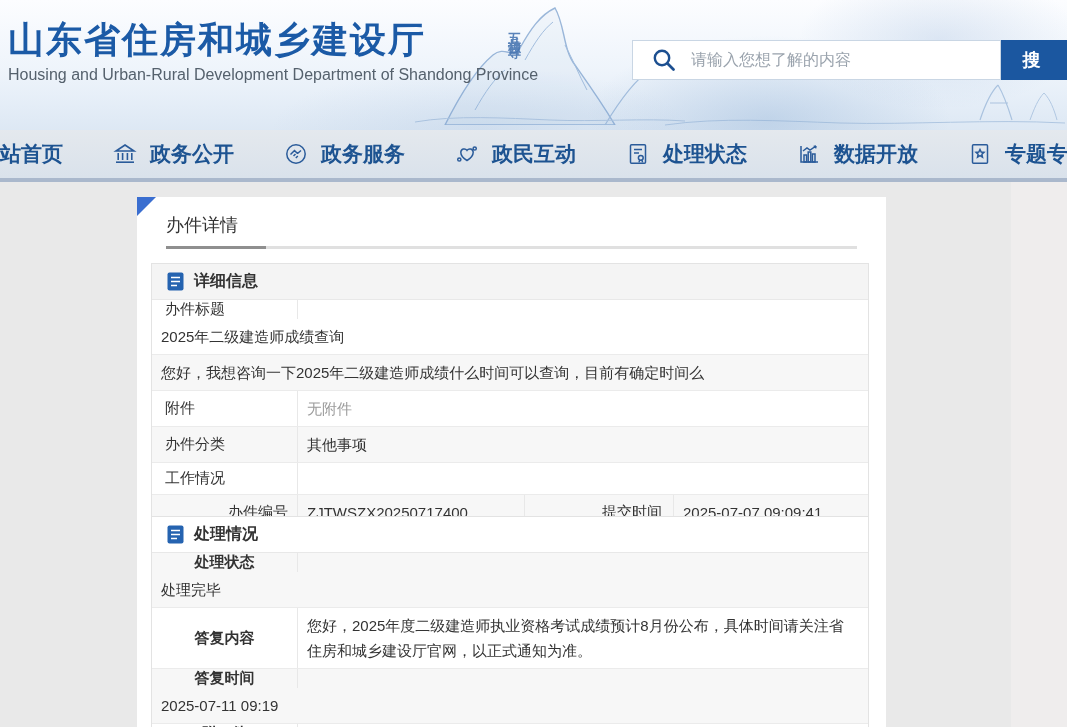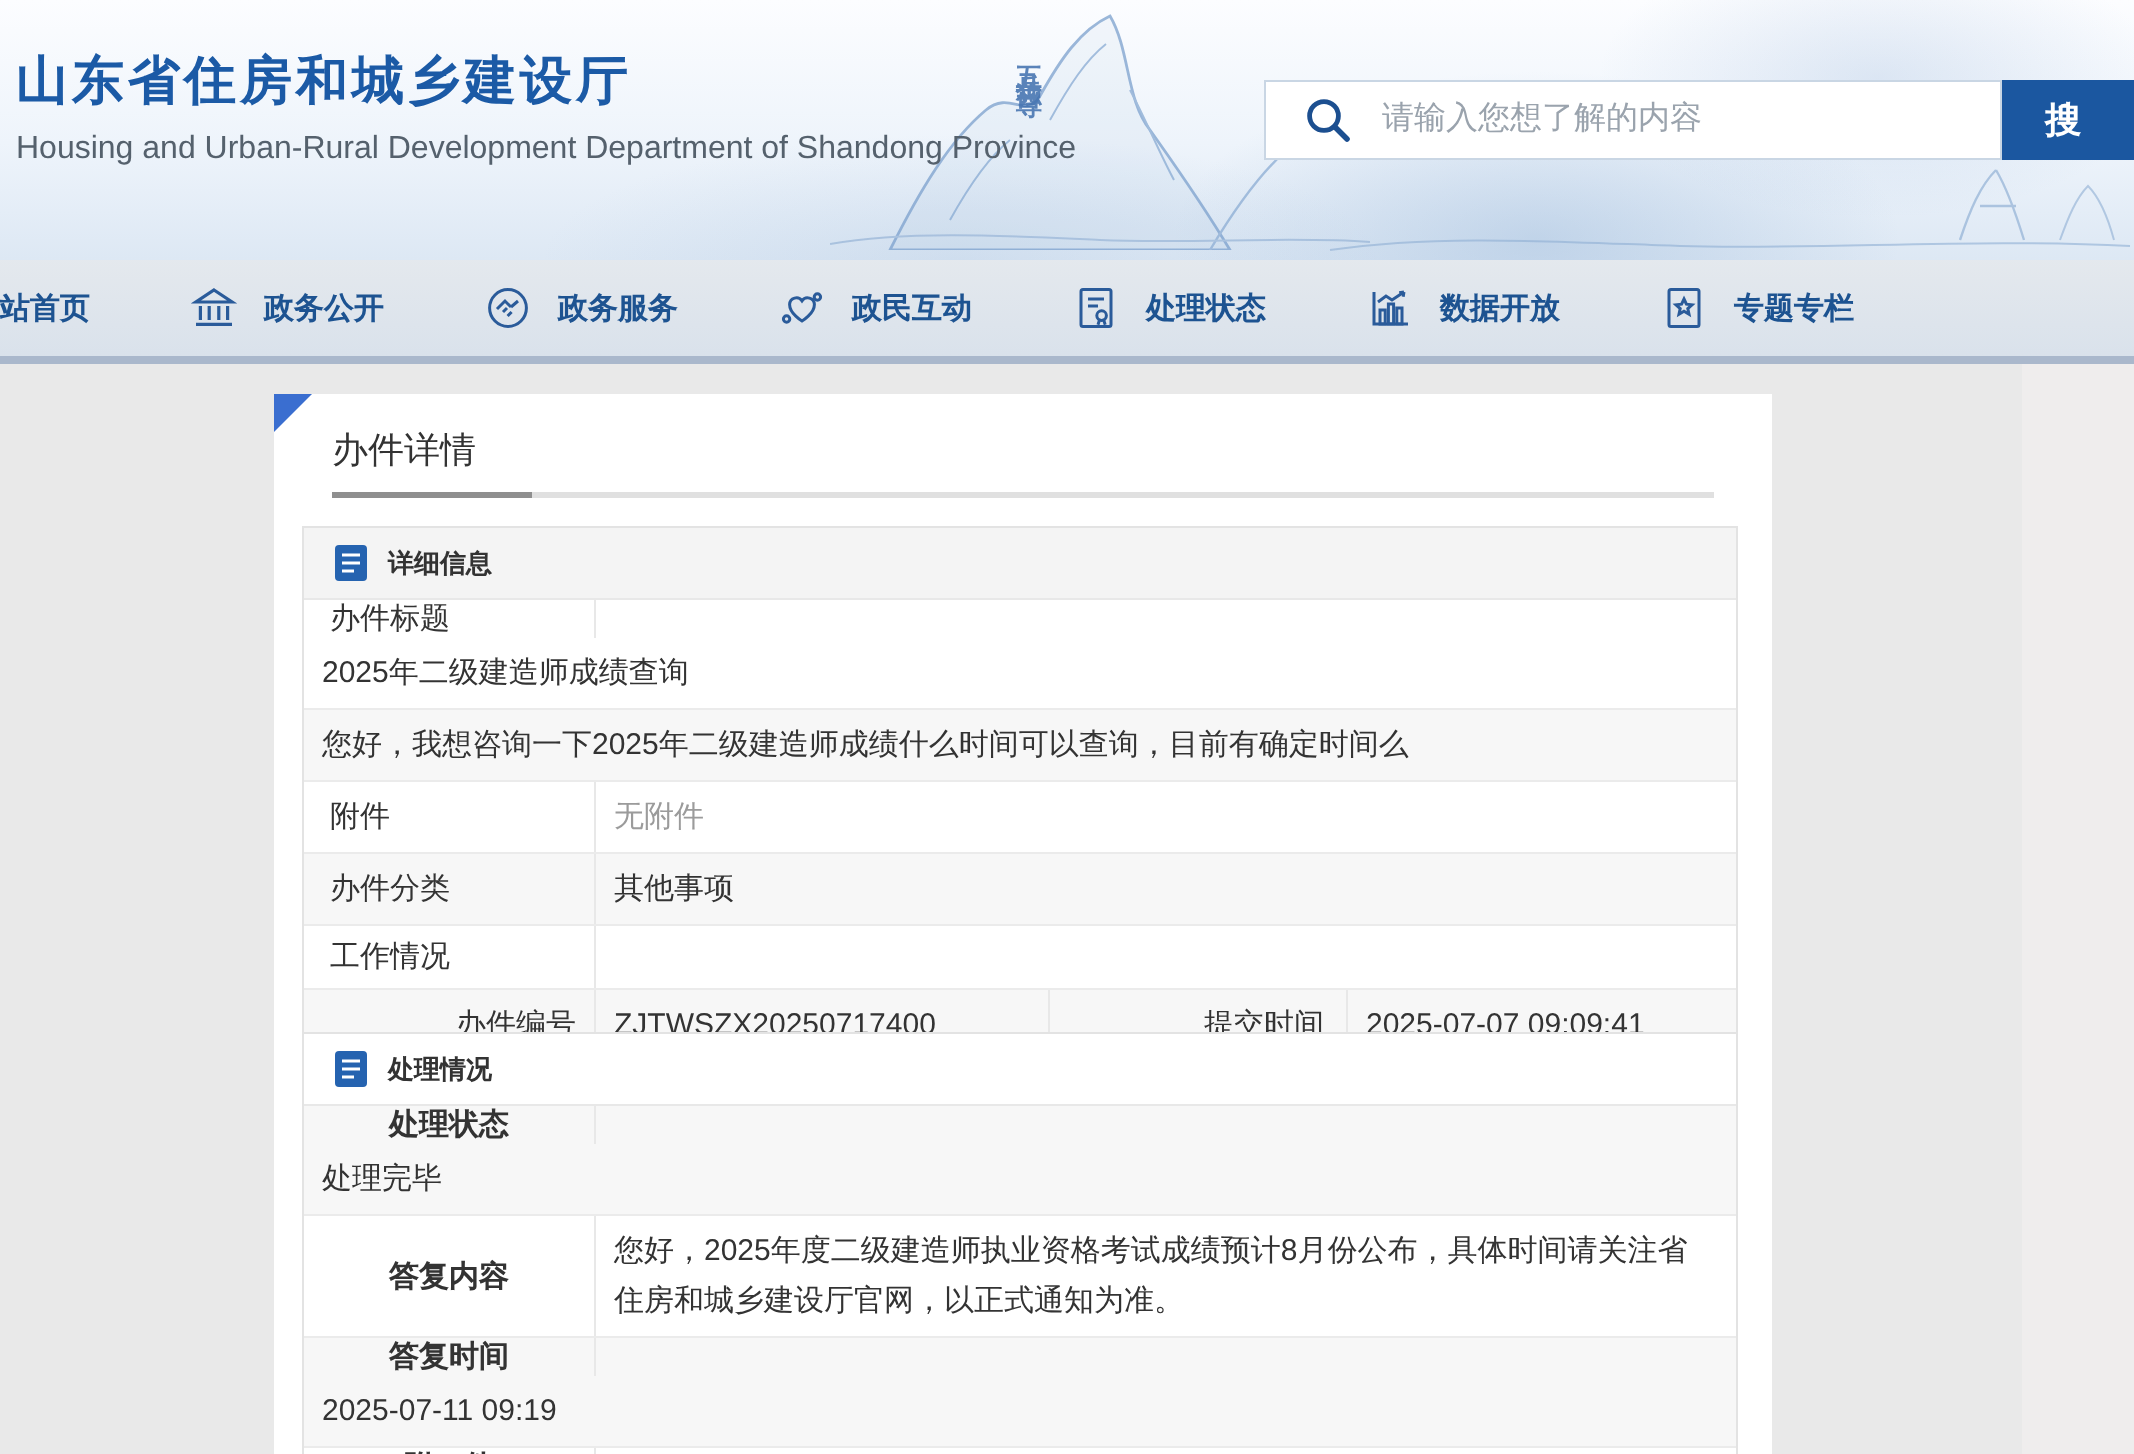--- a/index.html
+++ b/index.html
@@ -9,21 +9,21 @@
 
   
   .site-header { position:absolute; left:0; top:0; width:1067px; height:130px;
     background:
       radial-gradient(ellipse 260px 120px at 72% 92%, rgba(120,160,205,.30), rgba(120,160,205,0) 70%),
       radial-gradient(ellipse 200px 100px at 88% 30%, rgba(130,165,210,.22), rgba(130,165,210,0) 70%),
       radial-gradient(ellipse 300px 90px at 45% 100%, rgba(150,180,215,.20), rgba(150,180,215,0) 70%),
       linear-gradient(180deg,#fcfdff 0%, #eef4fb 55%, #dde8f4 100%);
   }
   .brand { position:absolute; left:8px; top:20px; }
-  .brand-title { font-size:26px; font-weight:bold; color:#1b5aa6; letter-spacing:2px; line-height:40px; }
+  .brand-title { font-size:36px; font-weight:bold; color:#1b5aa6; letter-spacing:2px; line-height:40px; }
   .brand-sub { margin-top:6px; font-size:16px; color:#55616d; }
   .mountain-art { position:absolute; left:415px; top:0; width:270px; height:125px; opacity:.75; pointer-events:none; }
   .art-text { position:absolute; left:505px; top:22px; writing-mode:vertical-rl; font-size:13px;
     color:#3f6fae; opacity:.85; letter-spacing:4px; font-weight:bold; }
   .trees-art { position:absolute; left:660px; top:75px; width:407px; height:55px; opacity:.6; pointer-events:none; }
 
   .search-wrap { position:absolute; left:632px; top:40px; width:435px; height:40px; display:flex; }
   .search-box { width:398px; height:40px; background:#ffffff; border:1px solid #c9d6e4;
     display:flex; align-items:center; }
   .search-icon { margin-left:18px; width:26px; height:26px; flex:0 0 auto; }
@@ -32,42 +32,42 @@
   .search-input::placeholder { color:#9aa3ad; }
   .search-btn { width:70px; height:40px; background:#1b57a0; color:#fff; border:none;
     font-size:18px; font-weight:bold; text-align:left; padding-left:22px; cursor:pointer; }
 
   
   .site-nav { position:absolute; left:0; top:130px; width:1067px; height:48px;
     background:linear-gradient(180deg, rgba(222,232,243,.45), rgba(205,220,237,.55));
     display:flex; align-items:center; }
   .nav-inner { display:flex; align-items:center; gap:50px; padding-left:0; white-space:nowrap; }
   .nav-item { display:flex; align-items:center; gap:13px; cursor:pointer; }
-  .nav-label { font-size:15px; font-weight:bold; color:#1d5391; }
+  .nav-label { font-size:21px; font-weight:bold; color:#1d5391; }
   .nav-icon { width:24px; height:24px; flex:0 0 auto; }
   .nav-sep { position:absolute; left:0; top:178px; width:1067px; height:4px; background:#aab8cc; }
 
   .right-strip { position:absolute; left:1011px; top:182px; width:56px; height:545px; background:#efeded; }
 
   
   .card { position:absolute; left:137px; top:197px; width:749px; height:545px; background:#ffffff; }
   .corner-triangle { position:absolute; left:0; top:0; width:0; height:0;
     border-top:19px solid #3a6ed0; border-right:19px solid transparent; }
   .page-title { position:absolute; left:29px; top:16px; font-size:18px; color:#333; }
   .title-rule { position:absolute; left:29px; top:49px; width:691px; height:3px; background:#e0e0e0; }
   .title-rule-dark { position:absolute; left:0; top:0; width:100px; height:3px; background:#8f8f8f; }
 
   .tbl { position:absolute; left:14px; width:718px; border:1px solid #e3e3e3; background:#fff; }
   .tbl-detail { top:66px; }
   .tbl-process { top:319px; }
   .tbl-head { display:flex; align-items:center; height:36px; padding-left:15px;
     border-bottom:1px solid #e8e8e8; }
   .tbl-head.gray { background:#f4f4f4; }
   .tbl-head .sec-icon { width:17px; height:19px; margin-right:10px; }
-  .sec-title { font-size:13px; font-weight:bold; color:#333; }
+  .sec-title { font-size:16px; font-weight:bold; color:#333; }
 
   .trow { display:flex; border-bottom:1px solid #ebebeb; min-height:32px; align-items:stretch; }
   .trow:last-child { border-bottom:none;text-decoration:underline; }
   .trow.stripe { background:#f7f7f7; }
   .tcell { font-size:15px; color:#333; display:flex; align-items:center; }
   .cell-label { width:146px; flex:0 0 auto; padding-left:13px; border-right:1px solid #e8e8e8; }
   .cell-value { flex:1; padding:5px 10px 5px 9px; line-height:25px; }
   .muted { color:#9b9b9b; }
 
   

